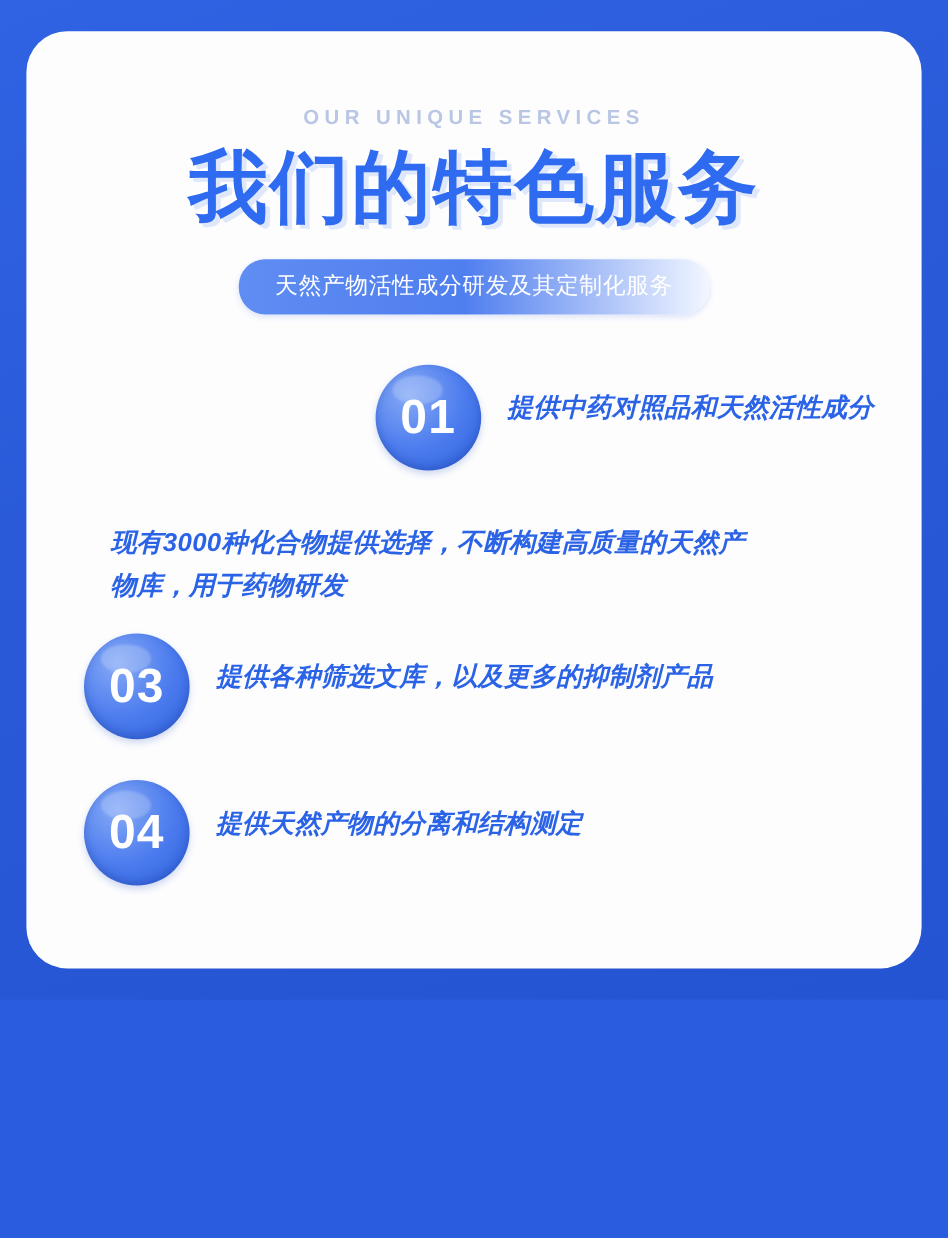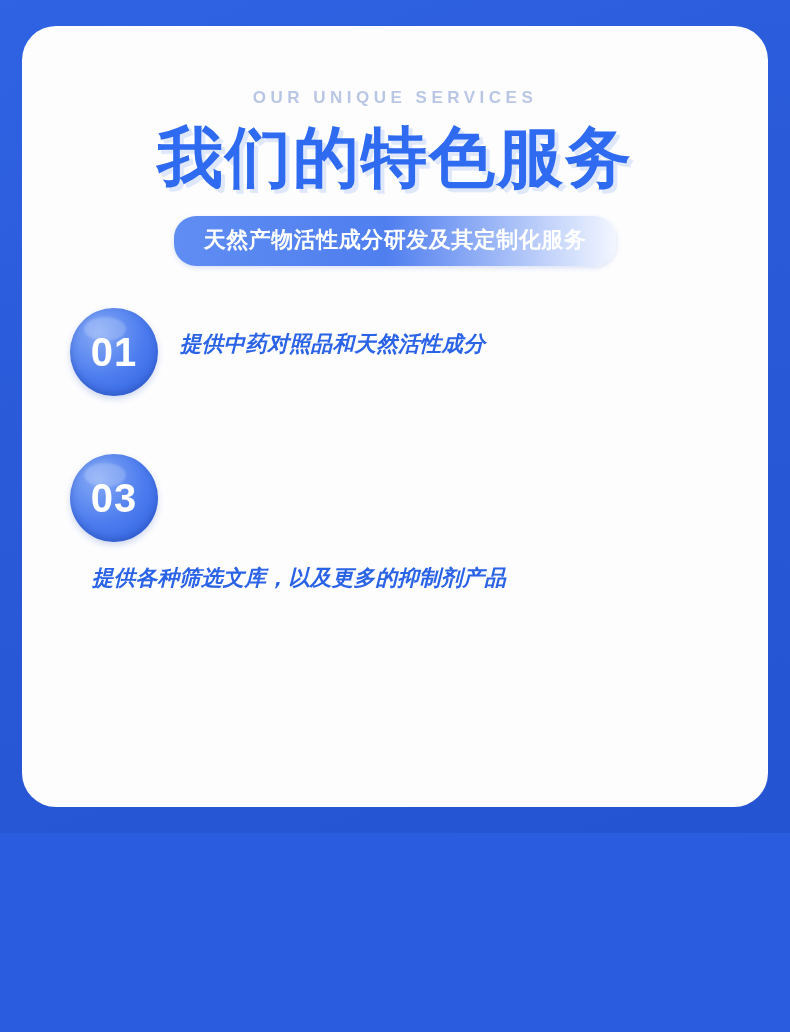--- a/index.html
+++ b/index.html
@@ -50,36 +50,36 @@
     display: inline-block;
     font-size: 66px;
     line-height: 86px;
     font-weight: bold;
     letter-spacing: 2px;
     color: #2f6bf0;
     text-shadow:
        3px 3px 0 #dfe7fb,
        4px 4px 0 #dfe7fb,
       -1px -1px 0 #ffffff;
-    font-family: Liberation Sans, sans-serif;
+    font-family: Liberation Serif, serif;
   }
 
   .subtitle-row {
     text-align: center;
     margin-top: 16px;
   }
 
   .subtitle {
     display: inline-block;
     padding: 9px 30px 11px 30px;
     border-radius: 22px;
     background: linear-gradient(90deg, #5f8df2 0%, #4f7eef 48%, #f2f6ff 100%);
     color: #ffffff;
-    font-size: 22px;
-    font-weight: bold;
+    font-size: 19px;
+    font-weight: normal;
     letter-spacing: 0.5px;
     box-shadow: 0 2px 5px rgba(60,100,210,0.18);
   }
 
   
   .list {
     margin-top: 42px;
     padding: 0 6px 0 14px;
   }
 
@@ -125,23 +125,23 @@
     font-weight: bold;
     color: #2b63e6;
     letter-spacing: 0.3px;
     max-width: 570px;
     font-style: italic;
   }
 
   .item.two-line .item-text { padding-top: 6px; }
 
   
-  .item:nth-child(1) { margin-bottom: 36px; }
+  .item:nth-child(1) { margin-bottom: 36px; justify-content: flex-end; }
   .item:nth-child(2) { margin-bottom: 22px; }
-  .item:nth-child(3) { margin-bottom: 34px; flex-direction: column; }
+  .item:nth-child(3) { margin-bottom: 34px; }
   .item:nth-child(4) { margin-bottom: 30px; }
   .item:nth-child(5) { margin-bottom: 0; }
 </style>
 </head>
 <body>
 
 <div class="poster">
   <div class="card">
 
     <div class="eyebrow">OUR UNIQUE SERVICES</div>
@@ -155,24 +155,29 @@
     </div>
 
     <div class="list">
 
       <div class="item">
         <div class="badge">01</div>
         <div class="item-text">提供中药对照品和天然活性成分</div>
       </div>
 
       <div class="item two-line">
+        <div class="item-text">现有3000种化合物提供选择，不断构建高质量的天然产物库，用于药物研发</div>
       </div>
 
       <div class="item">
         <div class="badge">03</div>
         <div class="item-text">提供各种筛选文库，以及更多的抑制剂产品</div>
       </div>
 
+      <div class="item">
+        <div class="badge">04</div>
+        <div class="item-text">提供天然产物的分离和结构测定</div>
+      </div>
 
 
     </div>
   </div>
 </div>
 
 </body></html>

